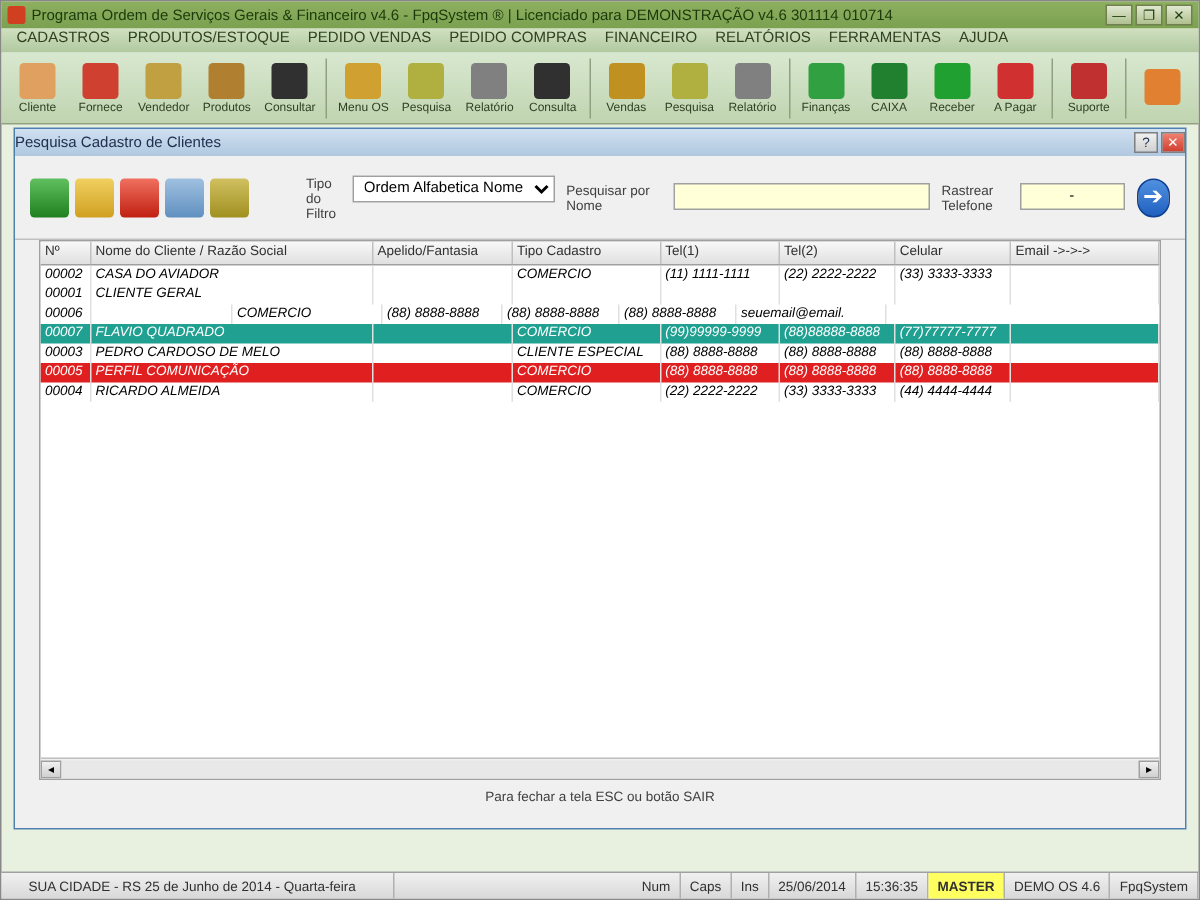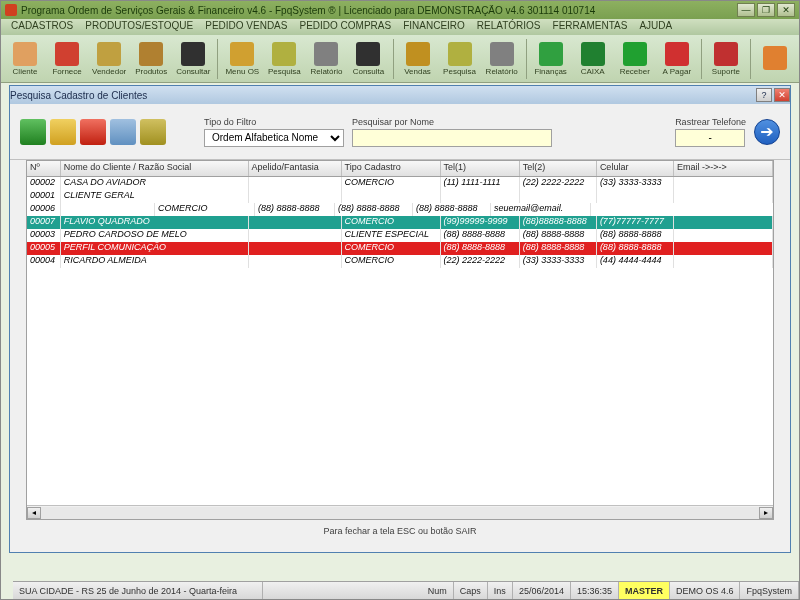--- a/index.html
+++ b/index.html
@@ -17,39 +17,39 @@
 .tbtn .ticon { width: 24px; height: 24px; border-radius: 3px; margin-bottom: 1px; }
 .sep { width: 1px; height: 40px; background: #90a080; margin: 0 2px; }
 .inner-window { position: absolute; top: 84px; left: 8px; width: 782px; height: 468px; background: #f0f0f0; border: 1px solid #5080b0; }
 .inner-title { background: linear-gradient(#d0e0f0,#b0c8e0); height: 18px; display: flex; align-items: center; padding: 0 0; font-size: 10px; color: #203050; }
 .inner-title .t { flex: 1; }
 .inner-title .ib { width: 16px; height: 14px; background: linear-gradient(#f0f0f0,#d0d0d0); border: 1px solid #808080; margin-left: 2px; font-size: 9px; text-align: center; line-height: 12px; }
 .inner-title .ib.close { background: linear-gradient(#f08070,#d04030); color: #fff; }
 .search-area { height: 56px; background: #f0f0f0; display: flex; align-items: center; padding: 4px 10px; gap: 8px; border-bottom: 1px solid #c0c0c0; }
 .action-icons { display: flex; gap: 4px; }
 .aicon { width: 26px; height: 26px; border-radius: 3px; cursor: pointer; }
-.filter-group { display: flex; flex-direction: column; font-size: 9px; gap: 2px; }
+.filter-group { display: flex; flex-direction: row; font-size: 9px; gap: 2px; }
 .filter-group label { color: #404040; }
 .filter-group select, .filter-group input { font-size: 10px; height: 18px; border: 1px solid #a0a0a0; padding: 0 3px; background: #fff; }
 .search-input { width: 200px; background: #ffffd8 !important; }
 .go-btn { width: 26px; height: 26px; background: linear-gradient(#5090e0,#2060c0); border-radius: 13px; color: #fff; font-size: 16px; text-align: center; line-height: 24px; cursor: pointer; border: 1px solid #104090; }
 .grid { height: 360px; background: #fff; border: 1px solid #a0a0a0; margin: 0 16px; overflow: hidden; position: relative; }
 .grid-head { display: flex; background: linear-gradient(#f8f8f8,#e0e0e0); height: 16px; font-size: 9px; color: #303030; border-bottom: 1px solid #a0a0a0; }
 .grid-head div { border-right: 1px solid #c0c0c0; padding: 1px 3px; overflow: hidden; white-space: nowrap; }
 .grid-body { font-size: 9px; }
 .grow { display: flex; height: 13px; }
 .grow div { border-right: 1px solid #e0e0e0; padding: 0 3px; overflow: hidden; white-space: nowrap; font-style: italic; }
 .grow.sel { background: #20a090; color: #fff; }
 .grow.red { background: #e02020; color: #fff; }
 .c-num { width: 34px; } .c-nome { width: 190px; } .c-apel { width: 94px; } .c-tipo { width: 100px; } .c-tel1 { width: 80px; } .c-tel2 { width: 78px; } .c-cel { width: 78px; } .c-email { width: 100px; }
 .grid-scroll { position: absolute; bottom: 0; left: 0; right: 0; height: 14px; background: #f0f0f0; border-top: 1px solid #c0c0c0; display: flex; align-items: center; }
 .grid-scroll .sbtn { width: 14px; height: 12px; background: linear-gradient(#f0f0f0,#d0d0d0); border: 1px solid #a0a0a0; font-size: 8px; text-align: center; }
 .grid-scroll .strack { flex: 1; height: 12px; background: #e8e8e8; }
 .footer-hint { text-align: center; font-size: 9px; color: #404040; padding: 6px 18px; }
-.statusbar { position: absolute; bottom: 0; left: 12px; right: 0; height: 18px; background: linear-gradient(#f0f0f0,#d8d8d8); border-top: 1px solid #a0a0a0; display: flex; align-items: flex-end; font-size: 9px; color: #303030; }
+.statusbar { position: absolute; bottom: 0; left: 0; right: 0; height: 18px; background: linear-gradient(#f0f0f0,#d8d8d8); border-top: 1px solid #a0a0a0; display: flex; align-items: flex-end; font-size: 9px; color: #303030; padding-left: 12px; }
 .statusbar .cell { border-right: 1px solid #b0b0b0; padding: 0 6px; height: 100%; display: flex; align-items: center; }
 .statusbar .spacer { flex: 1; }
 .statusbar .master { background: #ffff60; font-weight: bold; }
 </style>
 </head>
 <body>
 
 <div class="window">
   <div class="titlebar">
     <div class="icon"></div>

